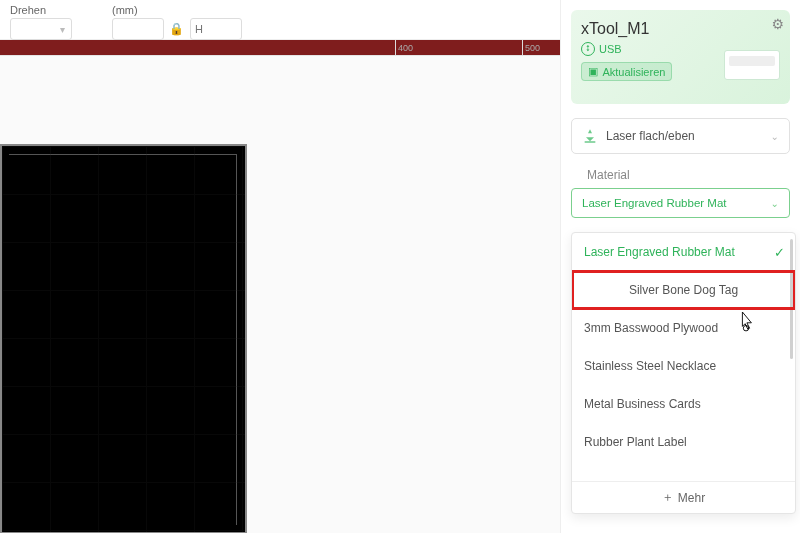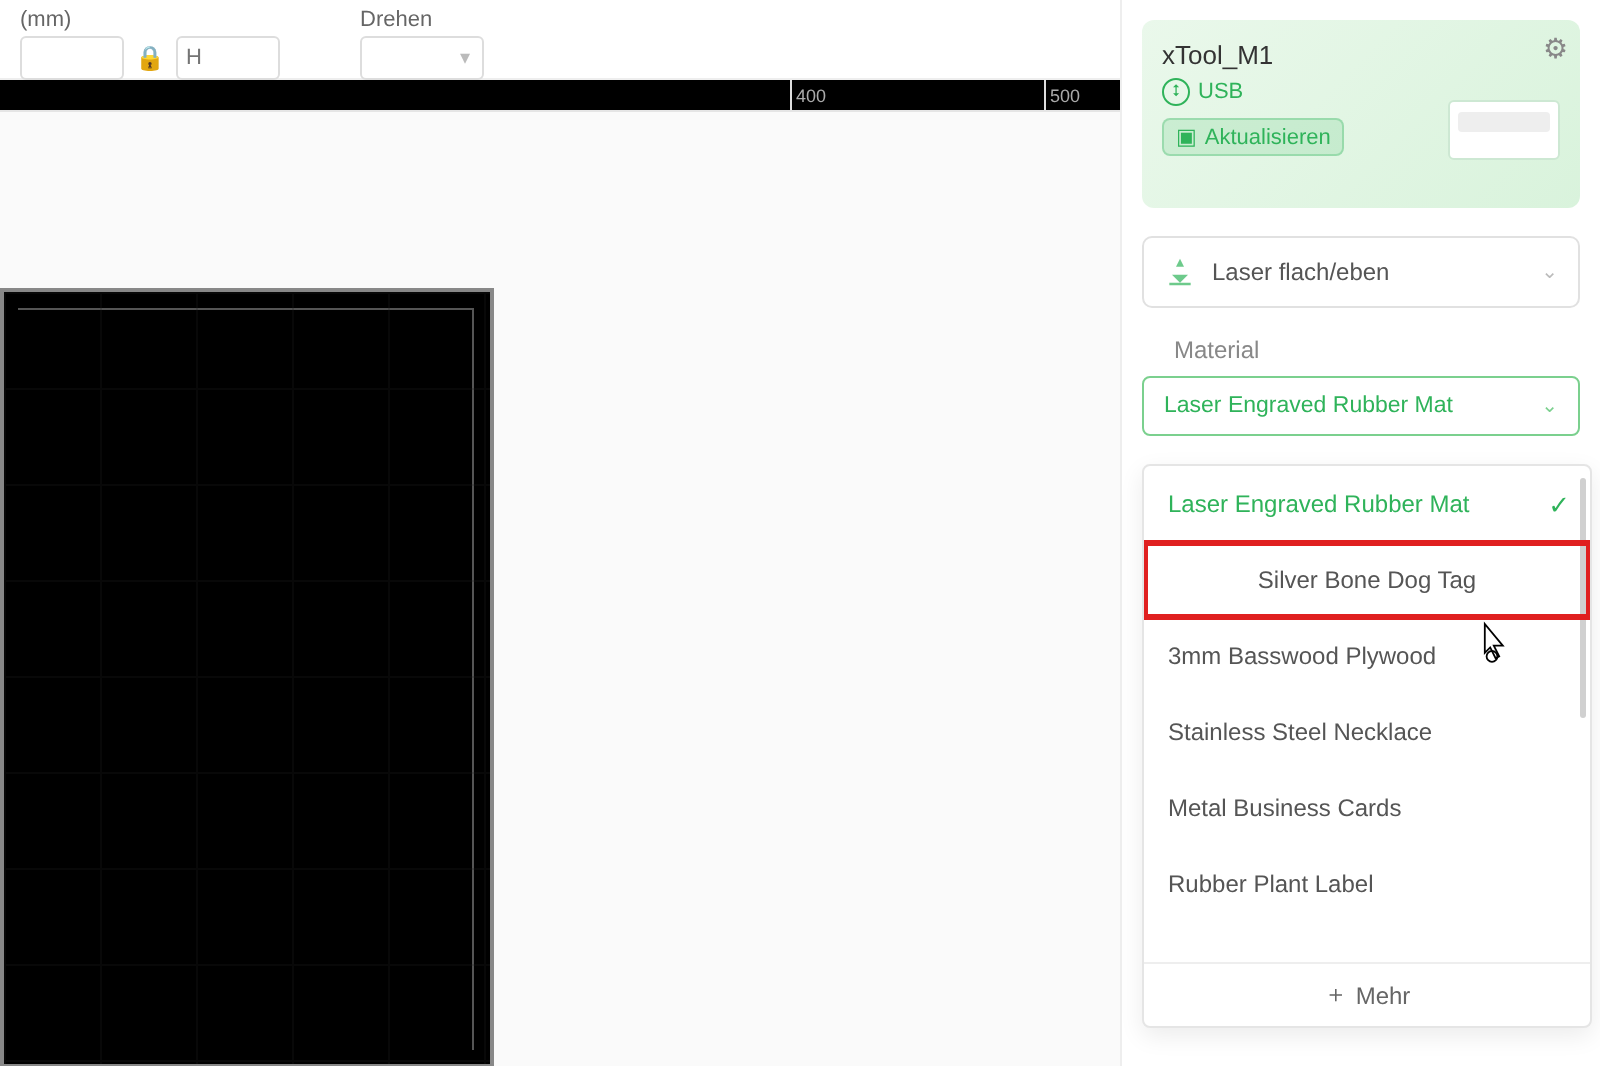--- a/index.html
+++ b/index.html
@@ -34,21 +34,21 @@
     width: 62px; height: 22px;
     border: 1px solid #ddd; border-radius: 3px;
     background:#fff;
     display:flex;align-items:center;justify-content:flex-end;
     padding:0 6px; color:#bbb; font-size:10px;
   }
 
   .ruler-row {
     position: relative;
     height: 16px;
-    background:#000000;
+    background:#7f1d1d;
     border-bottom:1px solid #e5e5e5;
     font-size:9px; color:#aaa;
   }
   .ruler-tick { position:absolute; top:0; height:100%; border-left:1px solid #ddd; padding-left:2px; line-height:16px;}
   .tick-400 { left: 395px; }
   .tick-500 { left: 522px; }
 
   .canvas-area {
     position:absolute;
     left:0; top:56px;
@@ -89,21 +89,21 @@
     background: linear-gradient(135deg,#eaf8eb 0%,#d9f3dc 100%);
     border-radius:6px;
     padding: 10px 10px 10px 10px;
     position:relative;
     height: 94px;
   }
   .device-card .gear {
     position:absolute; top:6px; right:6px;
     color:#888; font-size:14px; cursor:pointer;
   }
-  .device-name { font-size:13px; color:#333; }
+  .device-name { font-size:16px; color:#333; }
   .device-conn {
     margin-top:4px;
     font-size:11px; color:#2fb35a;
     display:flex; align-items:center; gap:4px;
   }
   .device-conn .icon{
     width:14px;height:14px;border:1.5px solid #2fb35a;border-radius:50%;
     display:flex;align-items:center;justify-content:center;font-size:8px;color:#2fb35a;
   }
   .refresh-badge{
@@ -196,31 +196,31 @@
     width:18px;height:22px;
     pointer-events:none;
     z-index:50;
   }
 </style>
 </head>
 <body>
 
 <div class="top-toolbar">
   <div class="tool-group">
+    <div class="tool-label">Drehen</div>
+    <div class="rotate-select">
+      <span>▾</span>
+    </div>
+  </div>
+  <div class="tool-group">
     <div class="tool-label">(mm)</div>
     <div class="tool-row">
       <input class="tool-input" style="">
       <span class="lock-icon">🔒</span>
       <input class="tool-input" placeholder="H" style="">
-    </div>
-  </div>
-  <div class="tool-group">
-    <div class="tool-label">Drehen</div>
-    <div class="rotate-select">
-      <span>▾</span>
     </div>
   </div>
 </div>
 
 <div class="ruler-row">
   <div class="ruler-tick tick-400">400</div>
   <div class="ruler-tick tick-500">500</div>
 </div>
 
 <div class="canvas-area">

